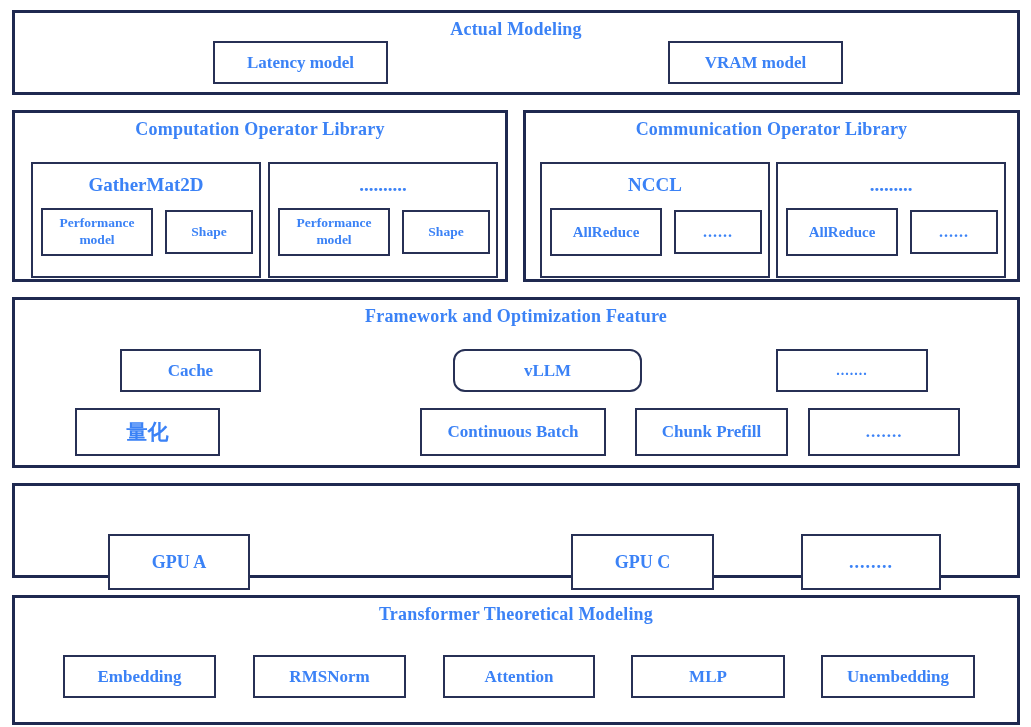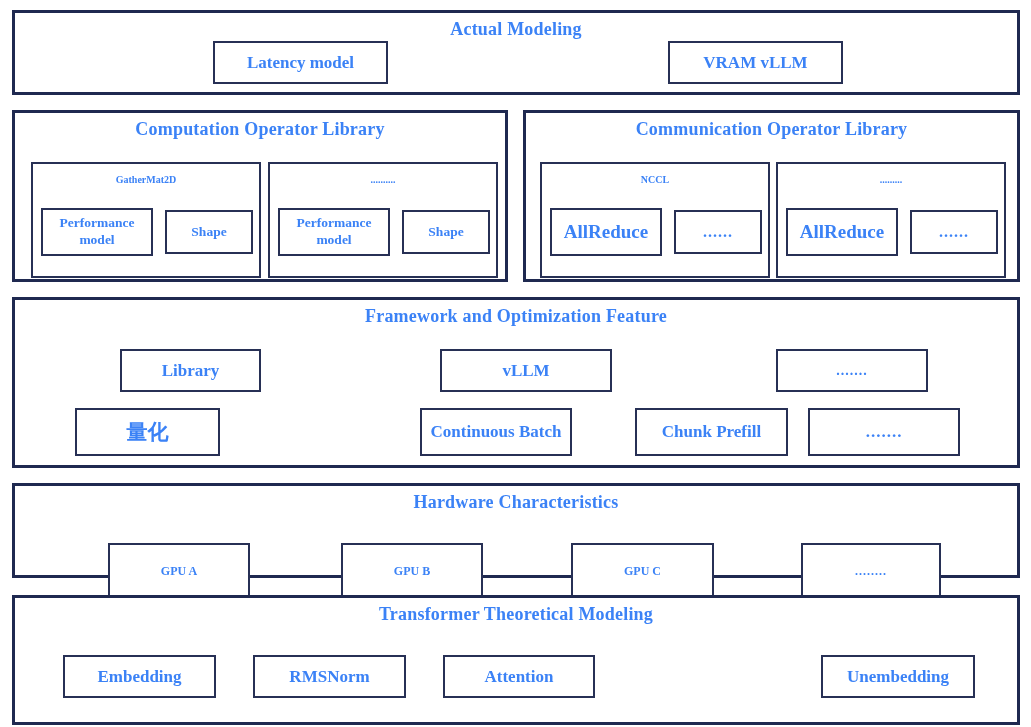--- a/index.html
+++ b/index.html
@@ -35,21 +35,21 @@
     background:#ffffff;
   }
   .group{
     position:absolute;
     border:2px solid #273055;
     box-sizing:border-box;
     background:#ffffff;
   }
   .group-title{
     position:absolute;left:0;right:0;top:10px;
-    text-align:center;font-weight:bold;font-size:10px;
+    text-align:center;font-weight:bold;font-size:19px;
   }
   .minibox{
     position:absolute;
     border:2px solid #273055;
     box-sizing:border-box;
     display:flex;align-items:center;justify-content:center;
     font-weight:bold;font-size:13.5px;line-height:1.25;
     text-align:center;background:#ffffff;
   }
   
@@ -59,37 +59,37 @@
   
   .s2a{left:12px;top:110px;width:496px;height:172px;}
   .s2a .g0{left:16px;top:49px;width:230px;height:116px;}
   .s2a .g1{left:253px;top:49px;width:230px;height:116px;}
   
   .s2b{left:523px;top:110px;width:497px;height:172px;}
   .s2b .g0{left:14px;top:49px;width:230px;height:116px;}
   .s2b .g1{left:250px;top:49px;width:230px;height:116px;}
   .group .m0{left:8px;top:44px;width:112px;height:48px;}
   .group .m1{left:132px;top:46px;width:88px;height:44px;}
-  .s2b .group .m0{font-size:19px;}
+  .s2b .group .m0{font-size:15px;}
   .s2b .group .m1{font-size:16px;letter-spacing:1px;}
   
   .s3{left:12px;top:297px;width:1008px;height:171px;}
   .s3 .r1{top:49px;height:43px;}
   .s3 .b0{left:105px;width:141px;}
-  .s3 .b1{left:425px;width:172px;}
+  .s3 .b1{left:438px;width:189px;border-radius:12px;}
   .s3 .b2{left:761px;width:152px;font-size:14px;letter-spacing:1px;}
   .s3 .r2{top:108px;height:48px;}
   .s3 .b3{left:60px;width:145px;font-size:21px;font-family:Liberation Sans, sans-serif;}
   .s3 .b4{left:231px;width:142px;}
-  .s3 .b5{left:405px;width:152px;}
+  .s3 .b5{left:405px;width:186px;}
   .s3 .b6{left:620px;width:153px;}
   .s3 .b7{left:793px;width:152px;letter-spacing:1px;}
   
   .s4{left:12px;top:483px;width:1008px;height:95px;}
-  .s4 .box{top:57px;height:56px;font-size:12px;}
+  .s4 .box{top:48px;height:56px;font-size:18px;}
   .s4 .b0{left:93px;width:142px;}
   .s4 .b1{left:326px;width:142px;}
   .s4 .b2{left:556px;width:143px;}
   .s4 .b3{left:786px;width:140px;letter-spacing:1px;}
   
   .s5{left:12px;top:595px;width:1008px;height:130px;padding-left:32px;}
   .s5 .box{top:57px;height:43px;}
   .s5 .b0{left:48px;width:153px;}
   .s5 .b1{left:238px;width:153px;}
   .s5 .b2{left:428px;width:152px;}
@@ -97,21 +97,21 @@
   .s5 .b4{left:806px;width:154px;}
 </style>
 </head>
 <body>
 
 <div class="canvas">
 
   <section class="frame s1">
     <div class="sec-title">Actual Modeling</div>
     <div class="box b0">Latency model</div>
-    <div class="box b1">VRAM vLLM</div>
+    <div class="box b1">VRAM model</div>
   </section>
 
   <section class="frame s2a">
     <div class="sec-title">Computation Operator Library</div>
     <div class="group g0">
       <div class="group-title">GatherMat2D</div>
       <div class="minibox m0">Performance model</div>
       <div class="minibox m1">Shape</div>
     </div>
     <div class="group g1">
@@ -130,38 +130,37 @@
     </div>
     <div class="group g1">
       <div class="group-title">.........</div>
       <div class="minibox m0">AllReduce</div>
       <div class="minibox m1">......</div>
     </div>
   </section>
 
   <section class="frame s3">
     <div class="sec-title">Framework and Optimization Feature</div>
-    <div class="box r1 b0">Library</div>
+    <div class="box r1 b0">Cache</div>
     <div class="box r1 b1">vLLM</div>
     <div class="box r1 b2">.......</div>
     <div class="box r2 b3">量化</div>
     <div class="box r2 b5">Continuous Batch</div>
     <div class="box r2 b6">Chunk Prefill</div>
     <div class="box r2 b7">.......</div>
   </section>
 
   <section class="frame s4">
-    <div class="sec-title">Hardware Characteristics</div>
     <div class="box b0">GPU A</div>
-    <div class="box b1">GPU B</div>
     <div class="box b2">GPU C</div>
     <div class="box b3">........</div>
   </section>
 
   <section class="frame s5">
     <div class="sec-title">Transformer Theoretical Modeling</div>
     <div class="box b0">Embedding</div>
     <div class="box b1">RMSNorm</div>
     <div class="box b2">Attention</div>
+    <div class="box b3">MLP</div>
     <div class="box b4">Unembedding</div>
   </section>
 
 </div>
 
 </body></html>

